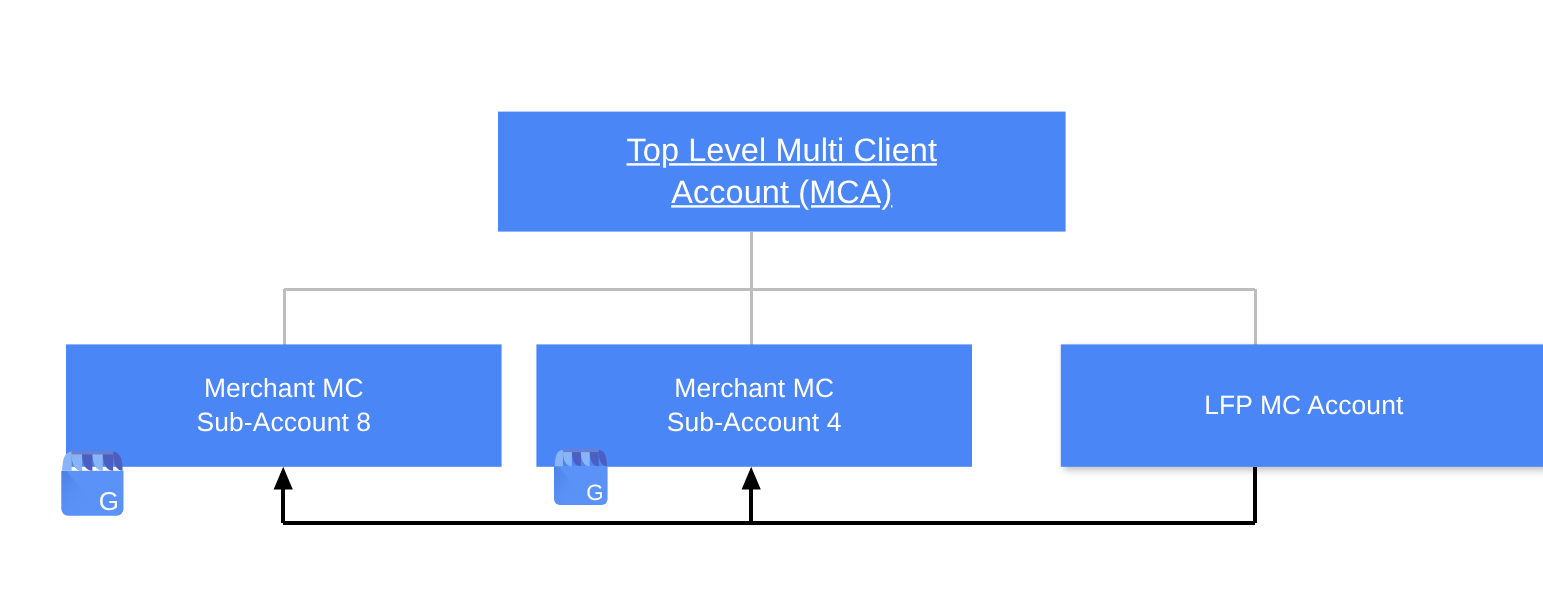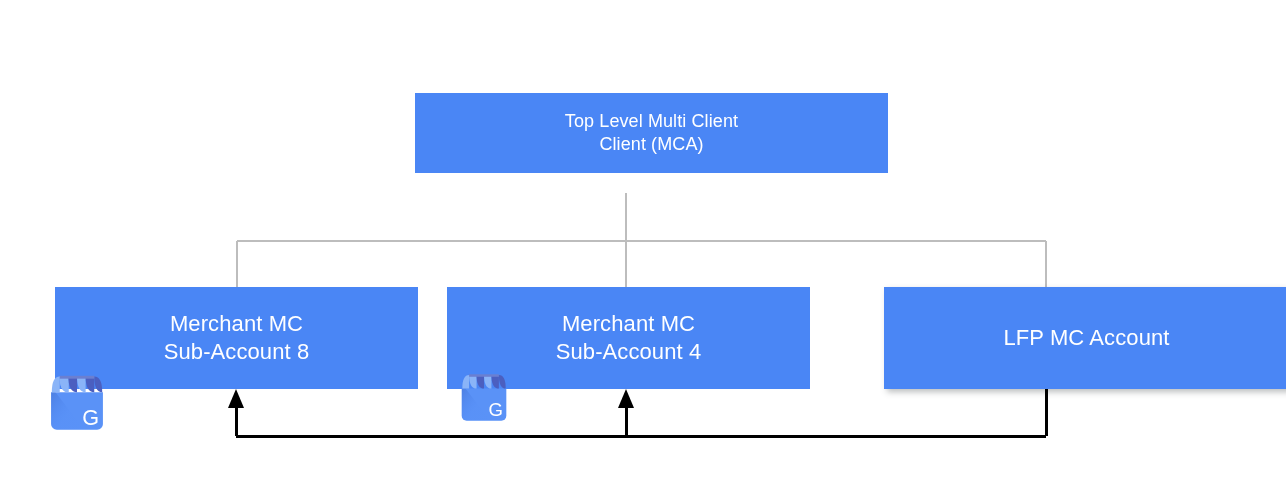--- a/index.html
+++ b/index.html
@@ -34,22 +34,23 @@
     z-index: 4;
   }
   .node .ln {
     display: block;
     white-space: nowrap;
   }
   #node-mca {
     left: 415px;
     top: 93px;
     width: 473px;
-    height: 80px;
-    font-size: 18px;
+    height: 100px;
+    font-size: 27px;
+    text-decoration: underline;
   }
   #node-sub1 {
     left: 55px;
     top: 287px;
     width: 363px;
     height: 102px;
     font-size: 22px;
   }
   #node-sub2 {
     left: 447px;
@@ -101,21 +102,21 @@
       <line x1="237" y1="241" x2="237" y2="288"></line>
 
       <line x1="626" y1="241" x2="626" y2="288"></line>
 
       <line x1="1046" y1="241" x2="1046" y2="288"></line>
     </g>
   </svg>
 
   <div id="node-mca" class="node">
     <span class="ln">Top Level Multi Client</span>
-    <span class="ln">Client (MCA)</span>
+    <span class="ln">Account (MCA)</span>
   </div>
 
   <div id="node-sub1" class="node">
     <span class="ln">Merchant MC</span>
     <span class="ln">Sub-Account 8</span>
   </div>
 
   <div id="node-sub2" class="node">
     <span class="ln">Merchant MC</span>
     <span class="ln">Sub-Account 4</span>

